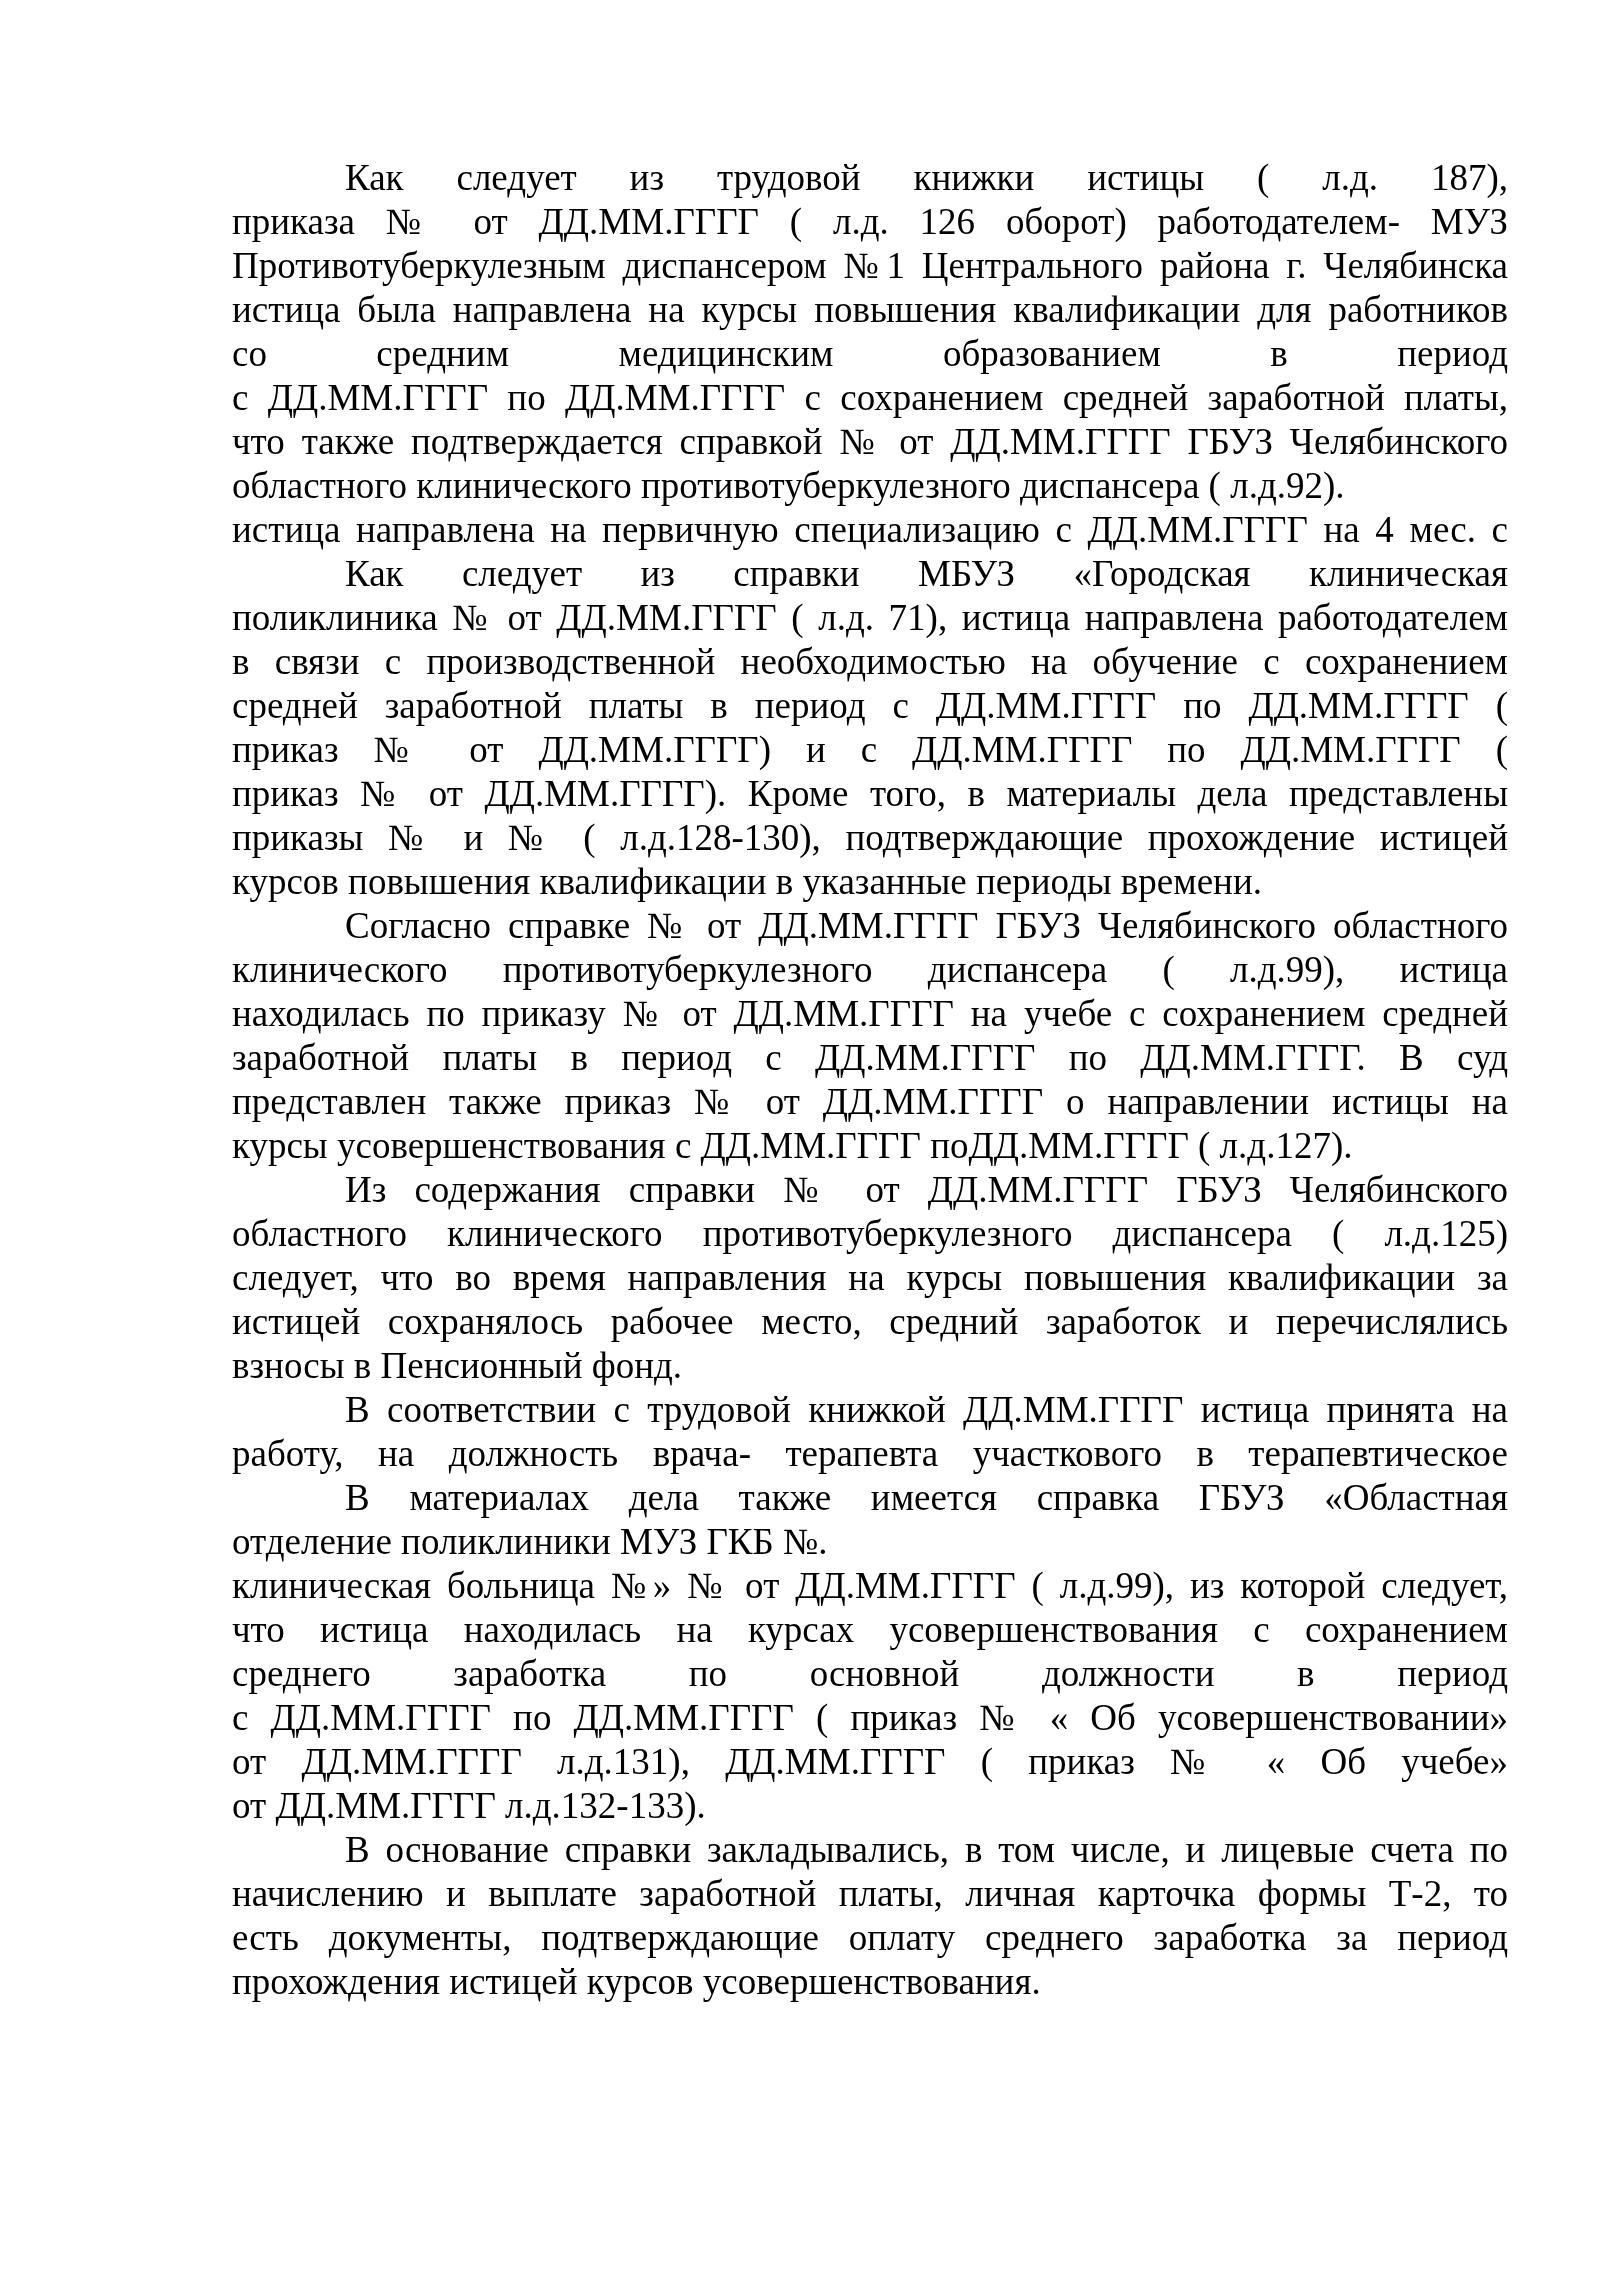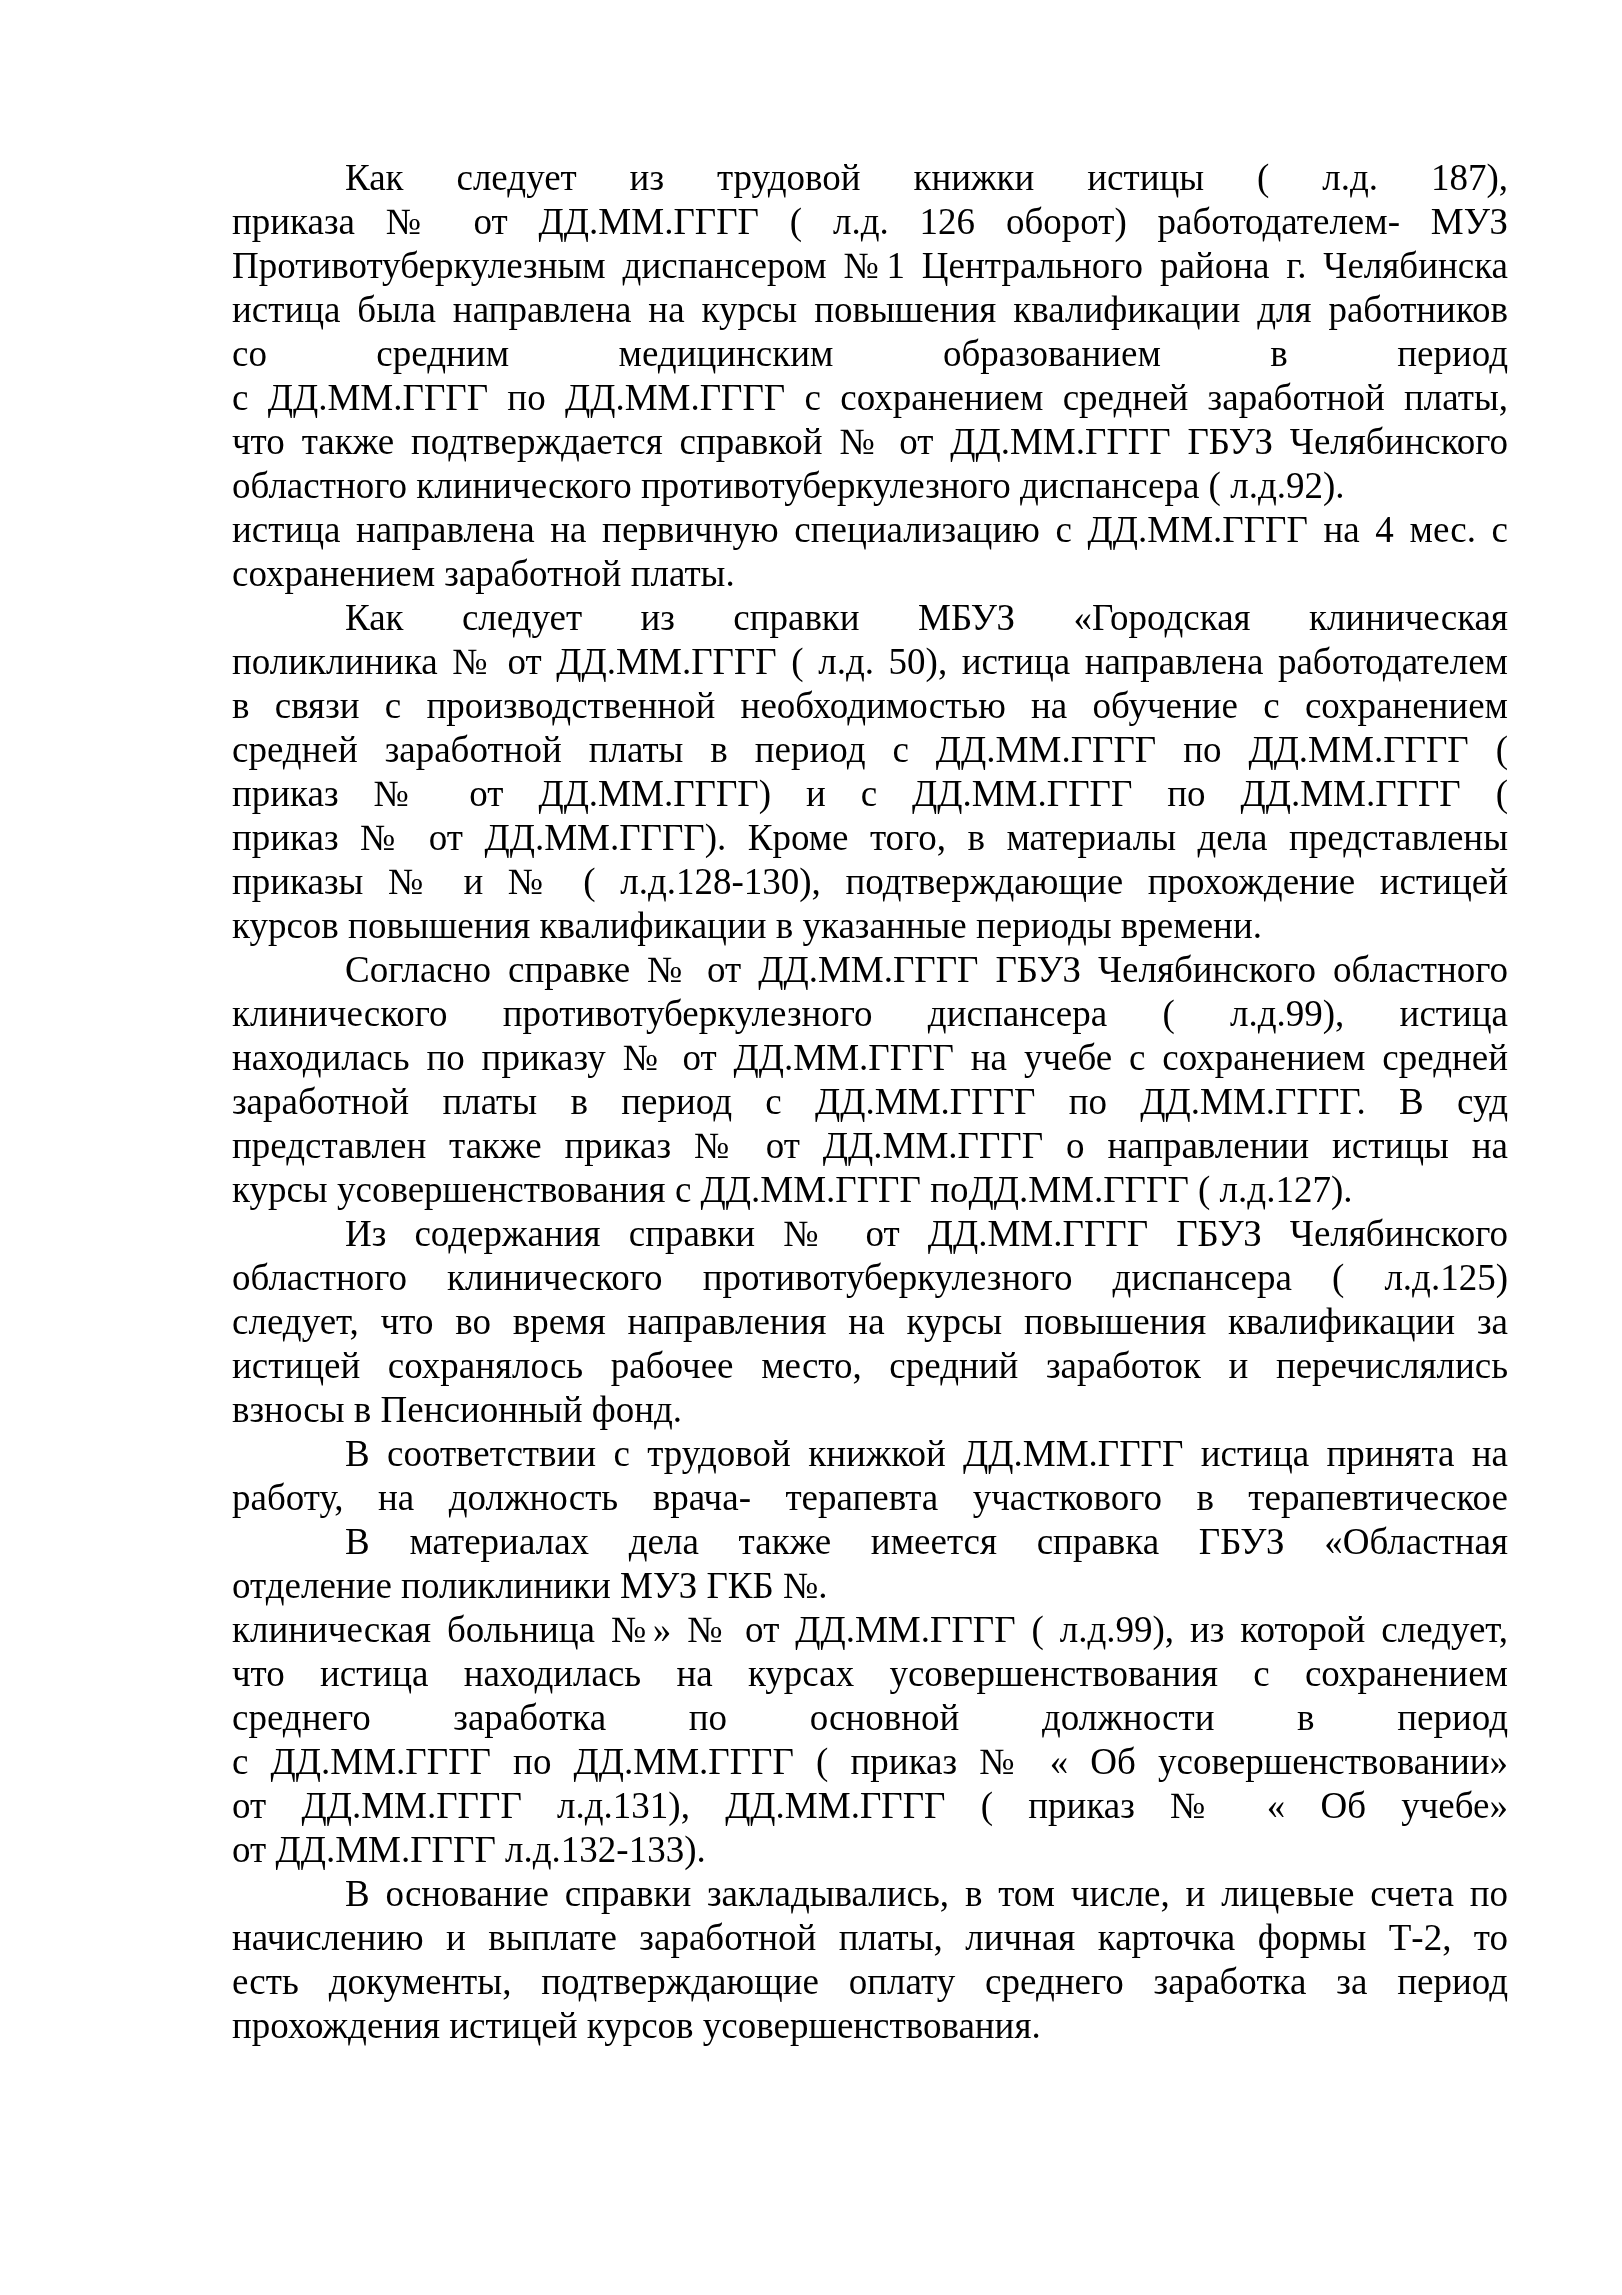--- a/index.html
+++ b/index.html
@@ -50,23 +50,22 @@
   <div class="text-block" style="color: rgb(0, 0, 0);">
       <div class="line first fill">Как следует из трудовой книжки истицы ( л.д. 187),</div>
       <div class="line fill">приказа № от ДД.ММ.ГГГГ ( л.д. 126 оборот) работодателем- МУЗ</div>
       <div class="line fill">Противотуберкулезным диспансером №1 Центрального района г. Челябинска</div>
       <div class="line fill">истица была направлена на курсы повышения квалификации для работников</div>
       <div class="line fill">со средним медицинским образованием в период</div>
       <div class="line fill">с ДД.ММ.ГГГГ по ДД.ММ.ГГГГ с сохранением средней заработной платы,</div>
       <div class="line fill">что также подтверждается справкой № от ДД.ММ.ГГГГ ГБУЗ Челябинского</div>
       <div class="line last">областного клинического противотуберкулезного диспансера ( л.д.92).</div>
       <div class="line fill">истица направлена на первичную специализацию с ДД.ММ.ГГГГ на 4 мес. с</div>
-      <div class="line last">сохранением заработной платы.</div>
       <div class="line first fill">Как следует из справки МБУЗ «Городская клиническая</div>
-      <div class="line fill">поликлиника № от ДД.ММ.ГГГГ ( л.д. 50), истица направлена работодателем</div>
+      <div class="line fill">поликлиника № от ДД.ММ.ГГГГ ( л.д. 71), истица направлена работодателем</div>
       <div class="line fill">в связи с производственной необходимостью на обучение с сохранением</div>
       <div class="line fill">средней заработной платы в период с ДД.ММ.ГГГГ по ДД.ММ.ГГГГ (</div>
       <div class="line fill">приказ № от ДД.ММ.ГГГГ) и с ДД.ММ.ГГГГ по ДД.ММ.ГГГГ (</div>
       <div class="line fill">приказ № от ДД.ММ.ГГГГ). Кроме того, в материалы дела представлены</div>
       <div class="line fill">приказы № и № ( л.д.128-130), подтверждающие прохождение истицей</div>
       <div class="line last">курсов повышения квалификации в указанные периоды времени.</div>
       <div class="line first fill">Согласно справке № от ДД.ММ.ГГГГ ГБУЗ Челябинского областного</div>
       <div class="line fill">клинического противотуберкулезного диспансера ( л.д.99), истица</div>
       <div class="line fill">находилась по приказу № от ДД.ММ.ГГГГ на учебе с сохранением средней</div>
       <div class="line fill">заработной платы в период с ДД.ММ.ГГГГ по ДД.ММ.ГГГГ. В суд</div>

